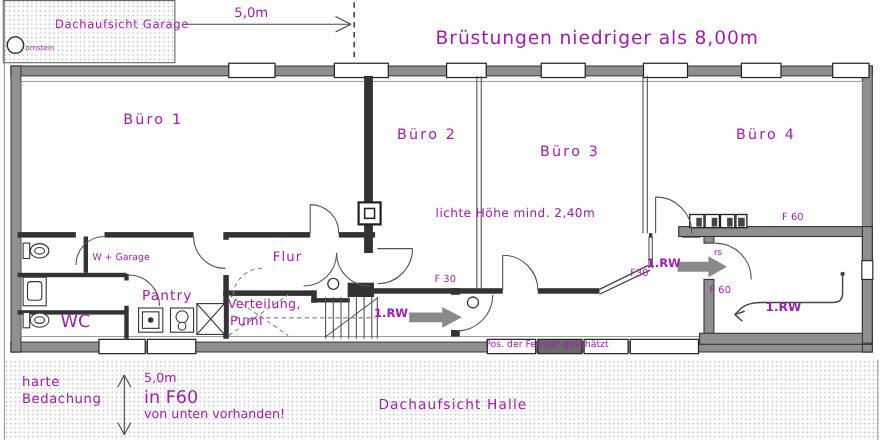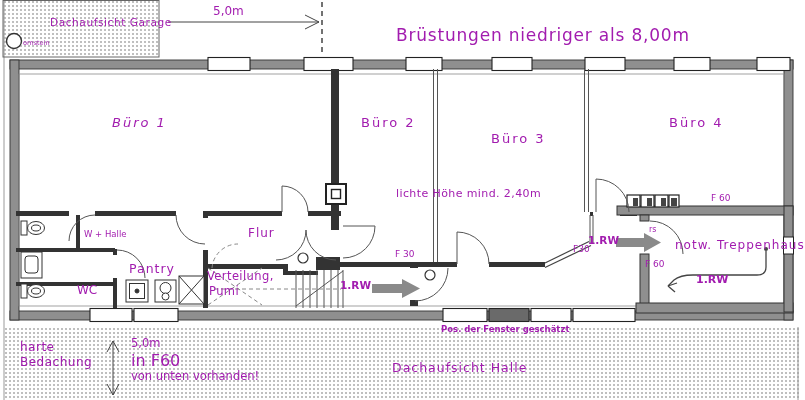--- a/index.html
+++ b/index.html
@@ -226,48 +226,47 @@
         <line x1="113" y1="395" x2="119" y2="384"></line>
     </g>
   </svg>
 
   <div class="lbl" style="left:22px;top:17px;font-size:10.5px;letter-spacing:0.6px;margin-left:28px;">Dachaufsicht Garage</div>
   <div class="lbl" style="left:23px;top:40px;font-size:6.5px;">ornstein</div>
 
   <div class="lbl" style="left:213px;top:5px;font-size:12px;">5,0m</div>
   <div class="lbl" style="left:354px;top:27px;font-size:17px;letter-spacing:0.8px;margin-left:42px;">Brüstungen niedriger als 8,00m</div>
 
-  <div class="lbl" style="left:112px;top:116px;font-size:13px;letter-spacing:2px;font-style:italic;">Büro 1</div>
+  <div class="lbl" style="left:112px;top:103px;font-size:13px;letter-spacing:2px;">Büro 1</div>
   <div class="lbl" style="left:361px;top:116px;font-size:13px;letter-spacing:2px;">Büro 2</div>
   <div class="lbl" style="left:491px;top:116px;font-size:13px;letter-spacing:2px;margin-top:16px;">Büro 3</div>
   <div class="lbl" style="left:669px;top:116px;font-size:13px;letter-spacing:2px;">Büro 4</div>
 
   <div class="lbl" style="left:396px;top:188px;font-size:11px;letter-spacing:0.4px;">lichte Höhe mind. 2,40m</div>
 
   <div class="lbl" style="left:711px;top:194px;font-size:9px;">F 60</div>
   <div class="lbl" style="left:395px;top:250px;font-size:9px;">F 30</div>
   <div class="lbl" style="left:545px;top:245px;font-size:9px;padding-left:28px;">F30</div>
   <div class="lbl" style="left:645px;top:260px;font-size:9px;">F 60</div>
   <div class="lbl" style="left:649px;top:226px;font-size:8px;">rs</div>
 
   <div class="lbl" style="left:248px;top:227px;font-size:12px;letter-spacing:1px;">Flur</div>
-  <div class="lbl" style="left:84px;top:230px;font-size:8.5px;">W + Halle</div>
+  <div class="lbl" style="left:84px;top:230px;font-size:8.5px;">W + Garage</div>
   <div class="lbl" style="left:129px;top:262px;font-size:12.5px;letter-spacing:1px;">Pantry</div>
-  <div class="lbl" style="left:55px;top:284px;font-size:12px;margin-left:22px;">WC</div>
+  <div class="lbl" style="left:55px;top:284px;font-size:16px;">WC</div>
   <div class="lbl" style="left:207px;top:270px;font-size:11.5px;letter-spacing:0.4px;">Verteilung,</div>
   <div class="lbl" style="left:209px;top:285px;font-size:11.5px;letter-spacing:0.4px;">Pumi</div>
 
   <div class="lbl b" style="left:340px;top:280px;font-size:10.5px;">1.RW</div>
   <div class="lbl b" style="left:588px;top:235px;font-size:10.5px;">1.RW</div>
   <div class="lbl b" style="left:696px;top:274px;font-size:11px;">1.RW</div>
 
-  <div class="lbl" style="left:675px;top:239px;font-size:12px;letter-spacing:1px;">notw. Treppenhaus</div>
-
-  <div class="lbl" style="left:441px;top:325px;font-size:8.5px;font-weight:bold;">Pos. der Fenster geschätzt</div>
-  <div class="lbl" style="left:344px;top:361px;font-size:12.5px;letter-spacing:1px;margin-left:48px;">Dachaufsicht Halle</div>
+
+  <div class="lbl" style="left:441px;top:309px;font-size:8.5px;">Pos. der Fenster geschätzt</div>
+  <div class="lbl" style="left:344px;top:361px;font-size:12.5px;letter-spacing:1px;">Dachaufsicht Halle</div>
 
   <div class="lbl" style="left:20px;top:341px;font-size:12px;letter-spacing:0.5px;text-align:right;">harte</div>
   <div class="lbl" style="left:20px;top:356px;font-size:12px;letter-spacing:0.5px;">Bedachung</div>
 
   <div class="lbl" style="left:131px;top:337px;font-size:11.5px;">5,0m</div>
   <div class="lbl" style="left:131px;top:353px;font-size:16px;">in F60</div>
   <div class="lbl" style="left:131px;top:370px;font-size:11.5px;">von unten vorhanden!</div>
 
 </div>
 

